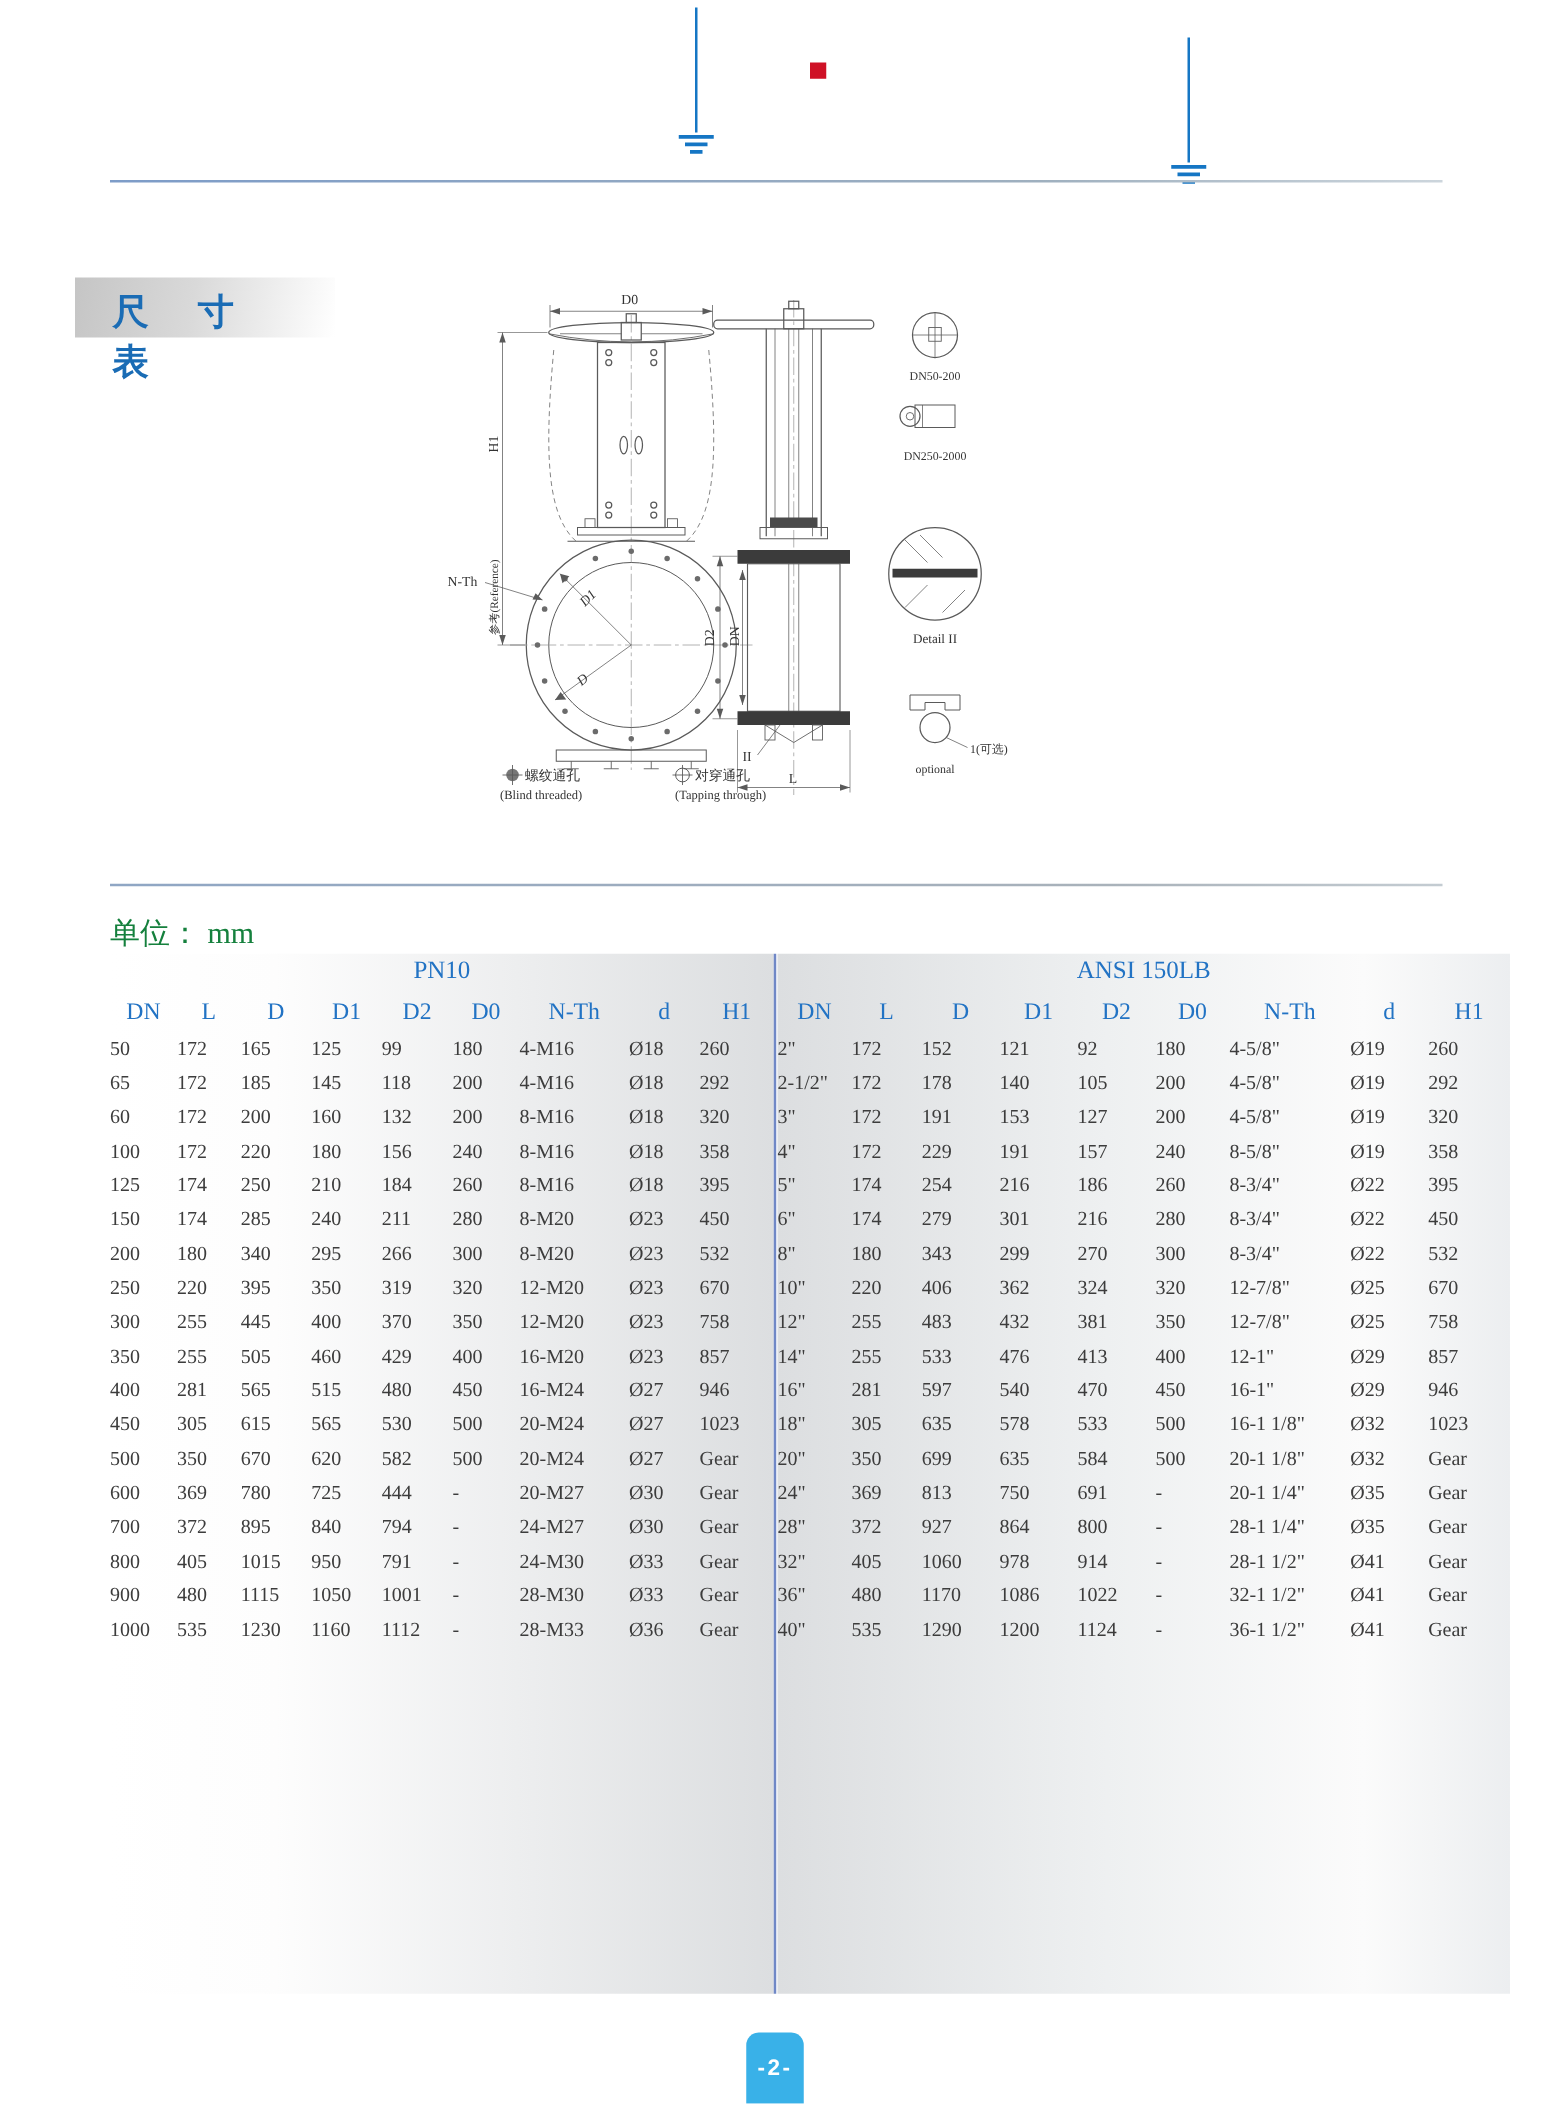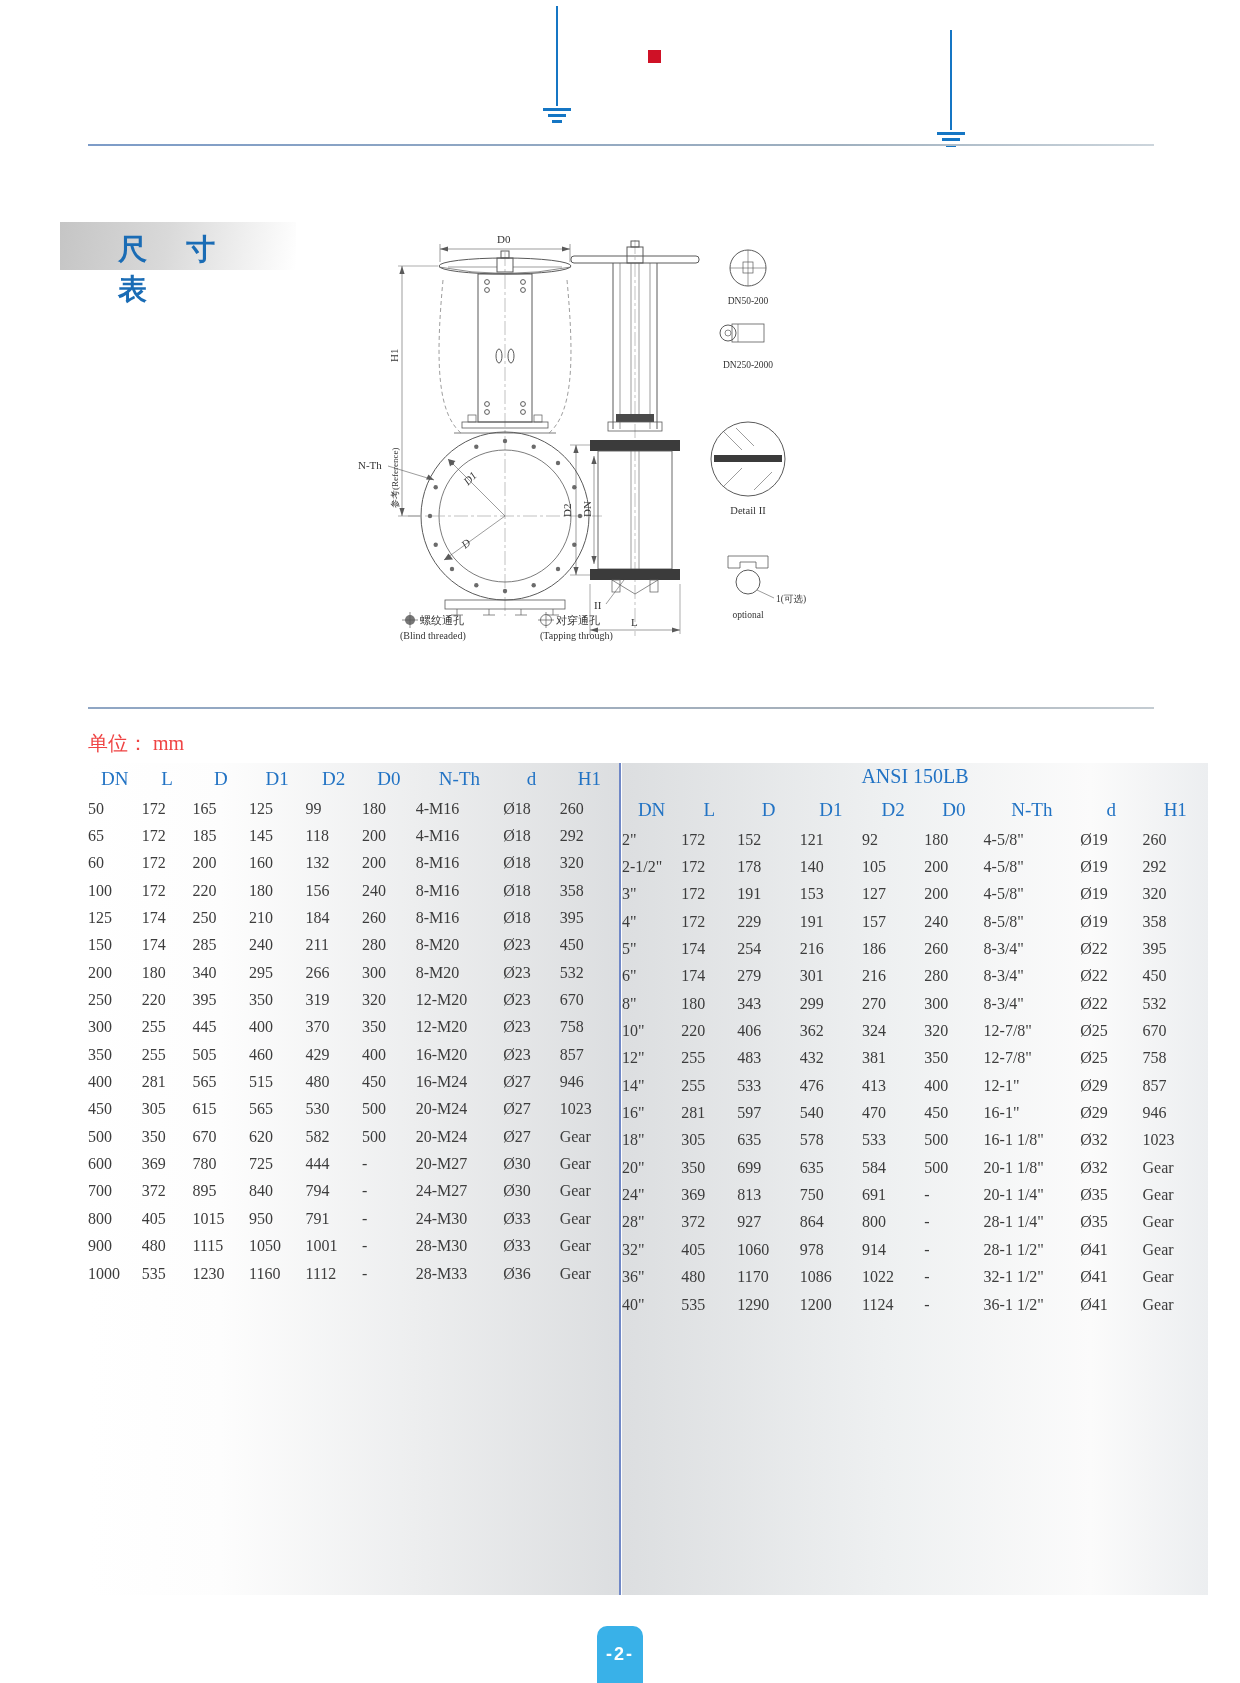--- a/index.html
+++ b/index.html
@@ -13,32 +13,32 @@
   .brand-dot{left:648px;top:50px;width:13px;height:13px;background:#cf1126;}
   .gline{width:2px;background:#1576c4;}
   .gl-left{left:556px;top:6px;height:100px;}
   .gl-right{left:950px;top:30px;height:100px;}
   .gbar{background:#1576c4;height:3px;}
   .header-rule{left:88px;top:144px;width:1066px;height:2px;
                background:linear-gradient(to right,#7d9cc8,#9fb0bf 70%,#ccd5dc);}
 
   
   .sect{left:60px;top:222px;width:208px;height:48px;
-        background:linear-gradient(100deg,#c5c5c5 0%,#d9d9d9 45%,#f0f0f0 78%,#ffffff 100%);padding-left:28px;}
+        background:linear-gradient(100deg,#c5c5c5 0%,#d9d9d9 45%,#f0f0f0 78%,#ffffff 100%);}
   .sect span{display:block;padding:8px 0 0 30px;font-size:29px;font-weight:bold;
              color:#1a6cb5;letter-spacing:16px;}
 
   
   .drawing{left:350px;top:216px;width:470px;height:432px;}
   .drawing text{fill:#333;stroke:none;font-family:"Liberation Serif",serif;}
 
   
   .units-rule{left:88px;top:707px;width:1066px;height:2px;
               background:linear-gradient(to right,#8fa6c4,#a9b2ba 75%,#c4ccd2);}
-  .units{left:88px;top:730px;font-size:20px;color:#ef4444;}
+  .units{left:88px;top:730px;font-size:24px;color:#15803d;}
 
   
   .tablewrap{left:88px;top:763px;width:1066px;height:832px;}
   .panel{position:absolute;top:0;height:832px;--cols:0.95fr 0.9fr 1fr 1fr 1fr 0.95fr 1.55fr 1fr 1.05fr;}
   .panel-left{left:0;width:531px;background:linear-gradient(to right,#ffffff 0%,#fdfdfd 25%,#dcdee0 100%);}
   .panel-right{left:534px;width:586px;background:linear-gradient(to right,#dcdee0 0%,#eef0f1 45%,#fbfbfb 80%,#eceef0 100%);}
   .vdivider{left:531px;top:0;width:2px;height:832px;background:#7088c6;}
   .ghead{height:29px;text-align:center;font-size:20px;color:#2273c4;padding-top:2px;}
   .cheads{display:grid;grid-template-columns:var(--cols);height:32px;align-items:center;
           text-align:center;font-size:19px;color:#2273c4;}
@@ -245,20 +245,21 @@
       <text x="206" y="408" font-size="11">对穿通孔</text>
       <text x="190" y="423" font-size="10">(Tapping through)</text>
     </g>
   </svg>
 
   <div class="abs units-rule"></div>
   <div class="abs units">单位： mm</div>
 
   <div class="abs tablewrap">
     <div class="panel panel-left">
+      <div class="ghead">PN10</div>
       <div class="cheads">
           <div>DN</div>
           <div>L</div>
           <div>D</div>
           <div>D1</div>
           <div>D2</div>
           <div>D0</div>
           <div>N-Th</div>
           <div>d</div>
           <div>H1</div>

